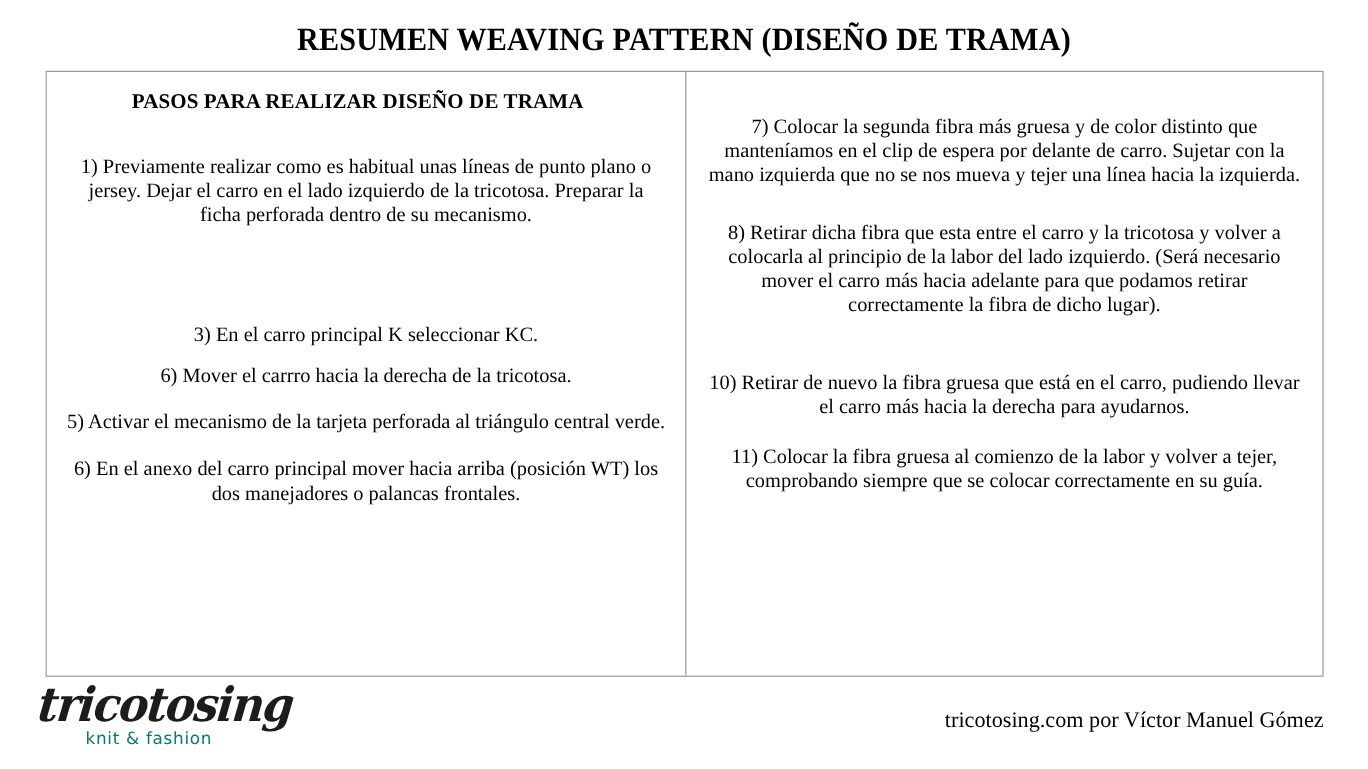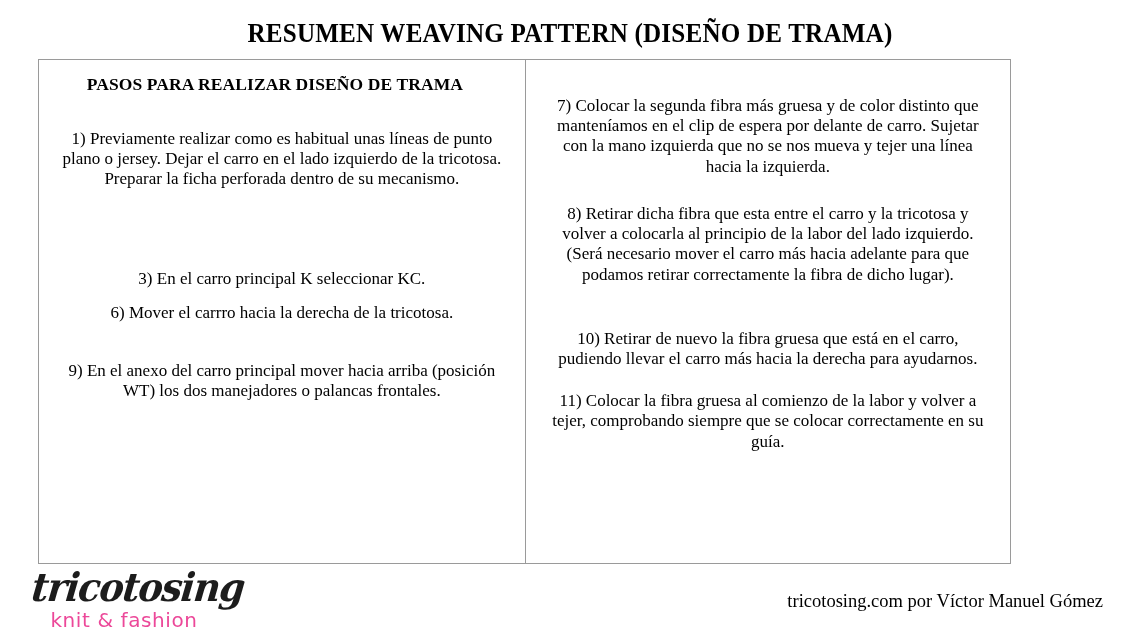--- a/index.html
+++ b/index.html
@@ -30,21 +30,21 @@
     transform: scaleX(0.93);
     transform-origin: center top;
     white-space: nowrap;
   }
 
   
   .content-box {
     position: absolute;
     left: 38px;
     top: 59px;
-    width: 973px;
+    width: 1065px;
     height: 505px;
     border: 1px solid #9a9a9a;
     box-sizing: border-box;
     display: flex;
   }
   .col {
     box-sizing: border-box;
     position: relative;
   }
   .col-left {
@@ -111,23 +111,23 @@
     letter-spacing: -1.4px;
     color: #1c1c1c;
     line-height: 1;
     transform: skewX(-6deg) scaleY(1.07);
     transform-origin: left center;
     display: block;
     padding-left: 2px;
   }
   .logo-sub {
     font-family: "DejaVu Sans", sans-serif;
-    font-size: 20px;
+    font-size: 14px;
     letter-spacing: 0.6px;
-    color: #ec4899;
+    color: #0f766e;
     display: block;
     text-align: center;
     width: 160px;
     margin-top: 2px;
     margin-left: 14px;
   }
   .credit {
     position: absolute;
     right: 37px;
     top: 25px;
@@ -161,24 +161,25 @@
     <div class="gap-sm"></div>
 
     <p class="step">3) En el carro principal K seleccionar KC.</p>
 
     <div class="gap-xs"></div>
 
     <p class="step">6) Mover el carrro hacia la derecha de la tricotosa.</p>
 
     <div class="gap-sm"></div>
 
+    <p class="step">5) Activar el mecanismo de la tarjeta perforada al triángulo central verde.</p>
 
     <div class="gap-sm"></div>
 
-    <p class="step">9) En el anexo del carro principal mover hacia arriba (posición WT) los dos manejadores o palancas frontales.</p>
+    <p class="step">6) En el anexo del carro principal mover hacia arriba (posición WT) los dos manejadores o palancas frontales.</p>
   </div>
 
   <div class="col-divider"></div>
 
   <div class="col col-right">
 
     <p class="step">7) Colocar la segunda fibra más gruesa y de color distinto que manteníamos en el clip de espera por delante de carro. Sujetar con la mano izquierda que no se nos mueva y tejer una línea hacia la izquierda.</p>
 
     <div class="gap-r-lg"></div>
 

